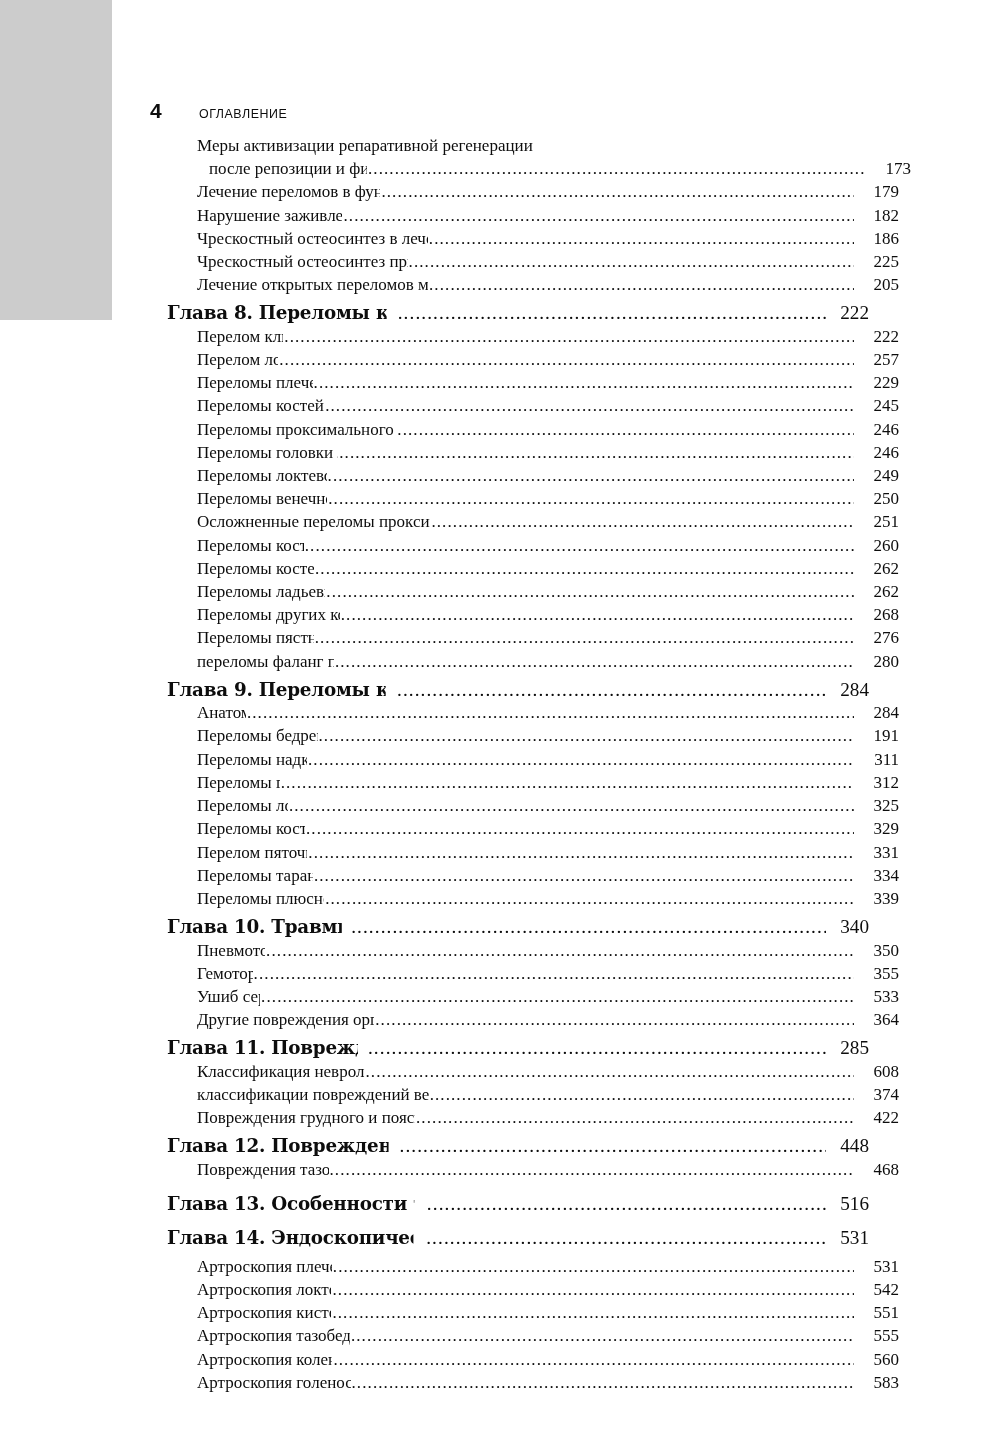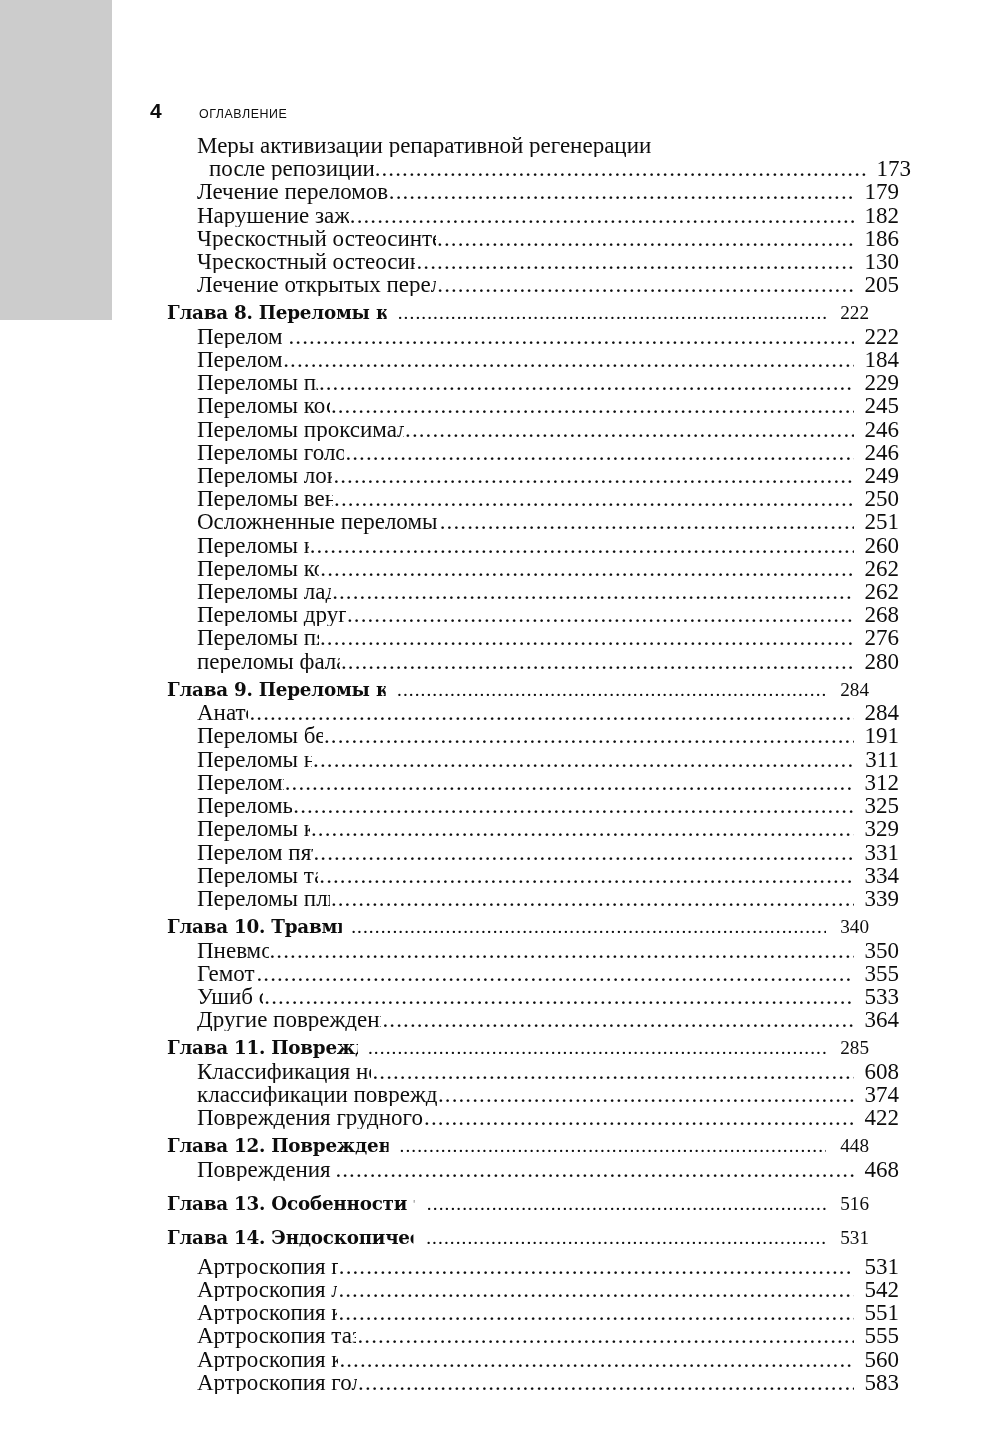--- a/index.html
+++ b/index.html
@@ -90,21 +90,21 @@
   }
 
   .pagenum {
     flex: 0 0 auto;
     text-align: right;
     min-width: 42px;
   }
 
   
   .entry {
-    font-size: 23px;
+    font-size: 17px;
     line-height: 23.2px;
     padding-left: 30px;
     font-weight: normal;
   }
   .entry .pagenum { padding-left: 2px; }
 
   
   .entry.cont {
     padding-left: 42px;
   }
@@ -165,41 +165,41 @@
         <span class="pagenum">182</span>
       </div>
       <div class="row entry">
         <span class="label">Чрескостный остеосинтез в лечении травматологических больных</span>
         <span class="leader"></span>
         <span class="pagenum">186</span>
       </div>
       <div class="row entry">
         <span class="label">Чрескостный остеосинтез при множественных переломах</span>
         <span class="leader"></span>
-        <span class="pagenum">130</span>
+        <span class="pagenum">225</span>
       </div>
       <div class="row entry">
         <span class="label">Лечение открытых переломов методом чрескостного остеосинтеза</span>
         <span class="leader"></span>
         <span class="pagenum">205</span>
       </div>
       <div class="row chapter">
         <span class="label">Глава 8. Переломы костей верхней конечности</span>
         <span class="leader"></span>
         <span class="pagenum">222</span>
       </div>
       <div class="row entry">
         <span class="label">Перелом ключицы</span>
         <span class="leader"></span>
         <span class="pagenum">222</span>
       </div>
       <div class="row entry">
         <span class="label">Перелом лопатки</span>
         <span class="leader"></span>
-        <span class="pagenum">184</span>
+        <span class="pagenum">257</span>
       </div>
       <div class="row entry">
         <span class="label">Переломы плечевой кости</span>
         <span class="leader"></span>
         <span class="pagenum">229</span>
       </div>
       <div class="row entry">
         <span class="label">Переломы костей предплечья</span>
         <span class="leader"></span>
         <span class="pagenum">245</span>

